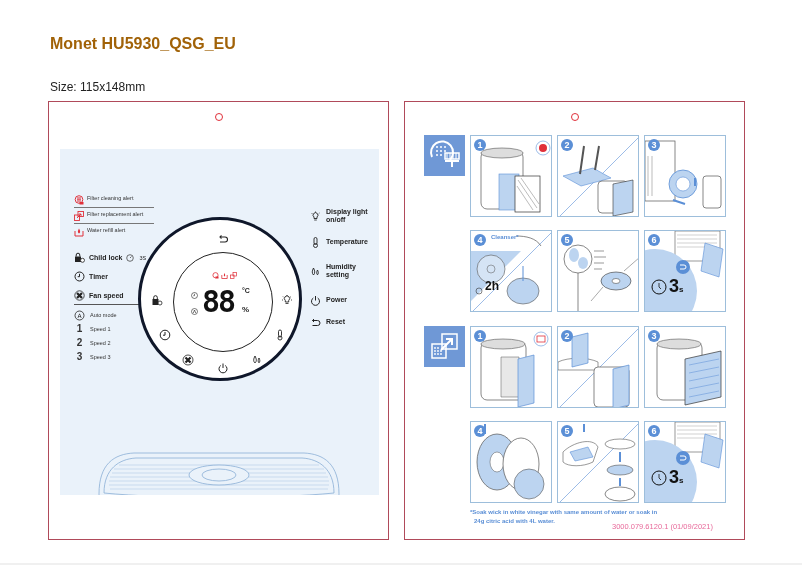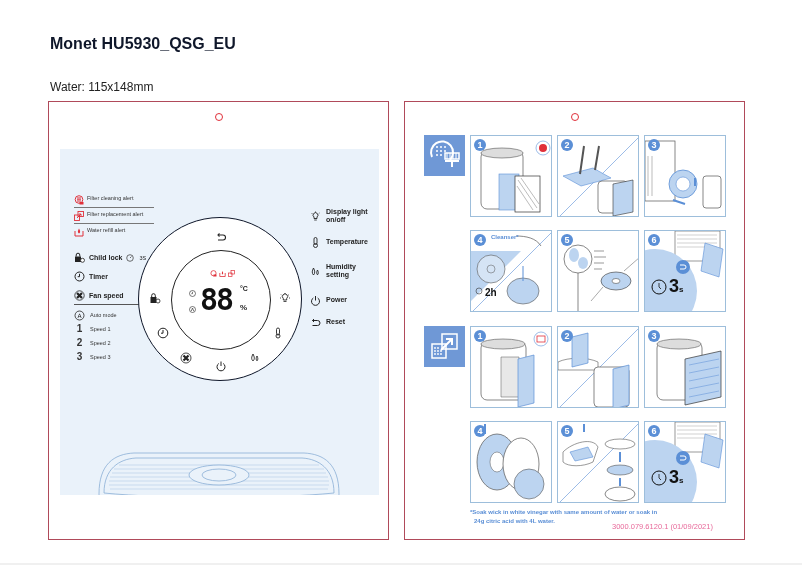--- a/index.html
+++ b/index.html
@@ -1,18 +1,18 @@
 <!DOCTYPE html>
 <html><head>
 <meta charset="utf-8">
 <style>
   * { box-sizing: border-box; margin: 0; padding: 0; }
   html, body { width: 802px; height: 565px; background: #ffffff; overflow: hidden; }
   body { position: relative; font-family: "Liberation Sans", sans-serif; color: #1e1e1e; }
-  .doc-title { position: absolute; left: 50px; top: 35px; font-size: 16px; font-weight: bold; color: #0f172a; }
+  .doc-title { position: absolute; left: 50px; top: 35px; font-size: 16px; font-weight: bold; color: #a16207; }
   .size-label { position: absolute; left: 50px; top: 80px; font-size: 12px; color: #222; }
   .page { position: absolute; top: 101px; height: 439px; border: 1px solid #b04a5a; background: #fff; }
   .page-left { left: 48px; width: 341px; }
   .page-right { left: 404px; width: 341px; }
   .reg-mark { position: absolute; top: 11px; width: 8px; height: 8px; border: 1px solid #e0303a; border-radius: 50%; }
   .page-left .reg-mark { left: 166px; }
   .page-right .reg-mark { left: 166px; }
   .bottom-strip { position: absolute; left: 0; top: 563px; width: 802px; height: 2px; background: #f0f0f0; }
 
   
@@ -25,21 +25,21 @@
   .ctrl-row.sep { border-bottom: 1px solid #555; }
   .ctrl-icon { width: 11px; height: 11px; flex: none; }
   .sub-row { display: flex; align-items: center; gap: 5px; font-size: 5.5px; color: #333; height: 14px; }
   .sub-icon { width: 11px; text-align: center; font-size: 10px; font-weight: bold; line-height: 10px; flex: none; }
   .badge-3s { font-size: 5.5px; font-weight: normal; margin-left: 1px; }
 
   .legend-right { position: absolute; left: 250px; top: 57px; width: 70px; }
   .r-row { display: flex; align-items: center; gap: 5px; font-size: 7px; font-weight: bold; color: #222; line-height: 8px; }
   .r-icon { width: 11px; height: 11px; flex: none; }
 
-  .dial-outer { position: absolute; left: 78px; top: 68px; width: 164px; height: 164px; border-radius: 50%; background: #fff; border: 1px solid #0f172a; }
+  .dial-outer { position: absolute; left: 78px; top: 68px; width: 164px; height: 164px; border-radius: 50%; background: #fff; border: 3px solid #0f172a; }
   .dial-inner { position: absolute; left: 32px; top: 32px; width: 100px; height: 100px; border-radius: 50%; border: 1px solid #222; background: #fff; }
   .dial-btn { position: absolute; width: 12px; height: 12px; }
   .digits { position: absolute; left: 28px; top: 34px; font-family: "DejaVu Sans Mono", monospace; font-size: 30px; font-weight: bold; letter-spacing: -2px; color: #111; line-height: 30px; }
   .unit-c { position: absolute; left: 68px; top: 34px; font-size: 7px; font-weight: bold; }
   .unit-p { position: absolute; left: 68px; top: 52px; font-size: 8px; font-weight: bold; }
   .alert-mini { position: absolute; top: 19px; width: 7px; height: 7px; }
   .mini-ic { position: absolute; width: 7px; height: 7px; }
 
   .device-illus { position: absolute; left: 14px; top: 280px; width: 290px; height: 100px; }
 
@@ -49,21 +49,21 @@
   .step-num { position: absolute; left: 3px; top: 3px; width: 12px; height: 12px; border-radius: 50%; background: #5b8fd6; color: #fff; font-size: 9px; font-weight: bold; text-align: center; line-height: 12px; z-index: 2; }
   .footnote { position: absolute; left: 65px; top: 406px; font-size: 6px; font-weight: bold; color: #5b8fd6; line-height: 9px; }
   .doc-code { position: absolute; left: 207px; top: 420px; font-size: 7.5px; color: #e8699a; }
   .cleanser { position: absolute; left: 20px; top: 3px; font-size: 6px; font-weight: bold; color: #5b8fd6; z-index: 2; }
   .timer-lbl { position: absolute; font-weight: bold; color: #111; z-index: 2; }
 </style>
 </head>
 <body>
 
 <div class="doc-title">Monet HU5930_QSG_EU</div>
-<div class="size-label">Water: 115x148mm</div>
+<div class="size-label">Size: 115x148mm</div>
 
 <div class="page page-left">
   <div class="reg-mark"></div>
   <div class="panel">
 
     <div class="legend-left">
       <div class="alert-row ruled">
         <svg class="alert-icon" viewBox="0 0 10 10">
             <circle cx="5" cy="4.5" r="3.8" fill="none" stroke="#e0303a" stroke-width="1"></circle>
             <path d="M3 3h4M3 4.5h4M3 6h4M4 2v5M6 2v5" stroke="#e0303a" stroke-width="0.6"></path>
@@ -318,21 +318,21 @@
     <svg width="82" height="82" viewBox="0 0 82 82">
       <path d="M0 20h50L0 70z" fill="#bcd4f0"></path>
       <line x1="0" y1="82" x2="82" y2="0" stroke="#5b8fd6" stroke-width="0.6"></line>
       <circle cx="20" cy="38" r="14" fill="#d5e4f5" stroke="#555" stroke-width="0.6"></circle>
       <circle cx="20" cy="38" r="4" fill="none" stroke="#555" stroke-width="0.5"></circle>
       <path d="M45 5c10 0 20 2 25 10" fill="none" stroke="#555" stroke-width="0.7"></path>
       <ellipse cx="52" cy="60" rx="16" ry="13" fill="#bcd4f0" stroke="#555" stroke-width="0.6"></ellipse>
       <path d="M52 35v15" stroke="#5b8fd6" stroke-width="1"></path>
       <circle cx="8" cy="60" r="3" fill="none" stroke="#333" stroke-width="0.6"></circle>
     </svg>
-    <div class="timer-lbl" style="left:14px;top:56px;font-size:10px">2h</div>
+    <div class="timer-lbl" style="left:14px;top:48px;font-size:12px">2h</div>
   </div>
   <div class="step-box" style="left:152px;top:128px">
     <div class="step-num">5</div>
     <svg width="82" height="82" viewBox="0 0 82 82">
       <circle cx="20" cy="28" r="14" fill="#fff" stroke="#555" stroke-width="0.7"></circle>
       <ellipse cx="16" cy="24" rx="5" ry="7" fill="#bcd4f0"></ellipse>
       <ellipse cx="25" cy="32" rx="5" ry="6" fill="#bcd4f0"></ellipse>
       <path d="M20 42v40" stroke="#555" stroke-width="0.7"></path>
       <path d="M36 20h10M36 26h12M36 32h10M36 38h8" stroke="#555" stroke-width="0.6"></path>
       <ellipse cx="58" cy="50" rx="15" ry="9" fill="#bcd4f0" stroke="#333" stroke-width="0.6"></ellipse>

